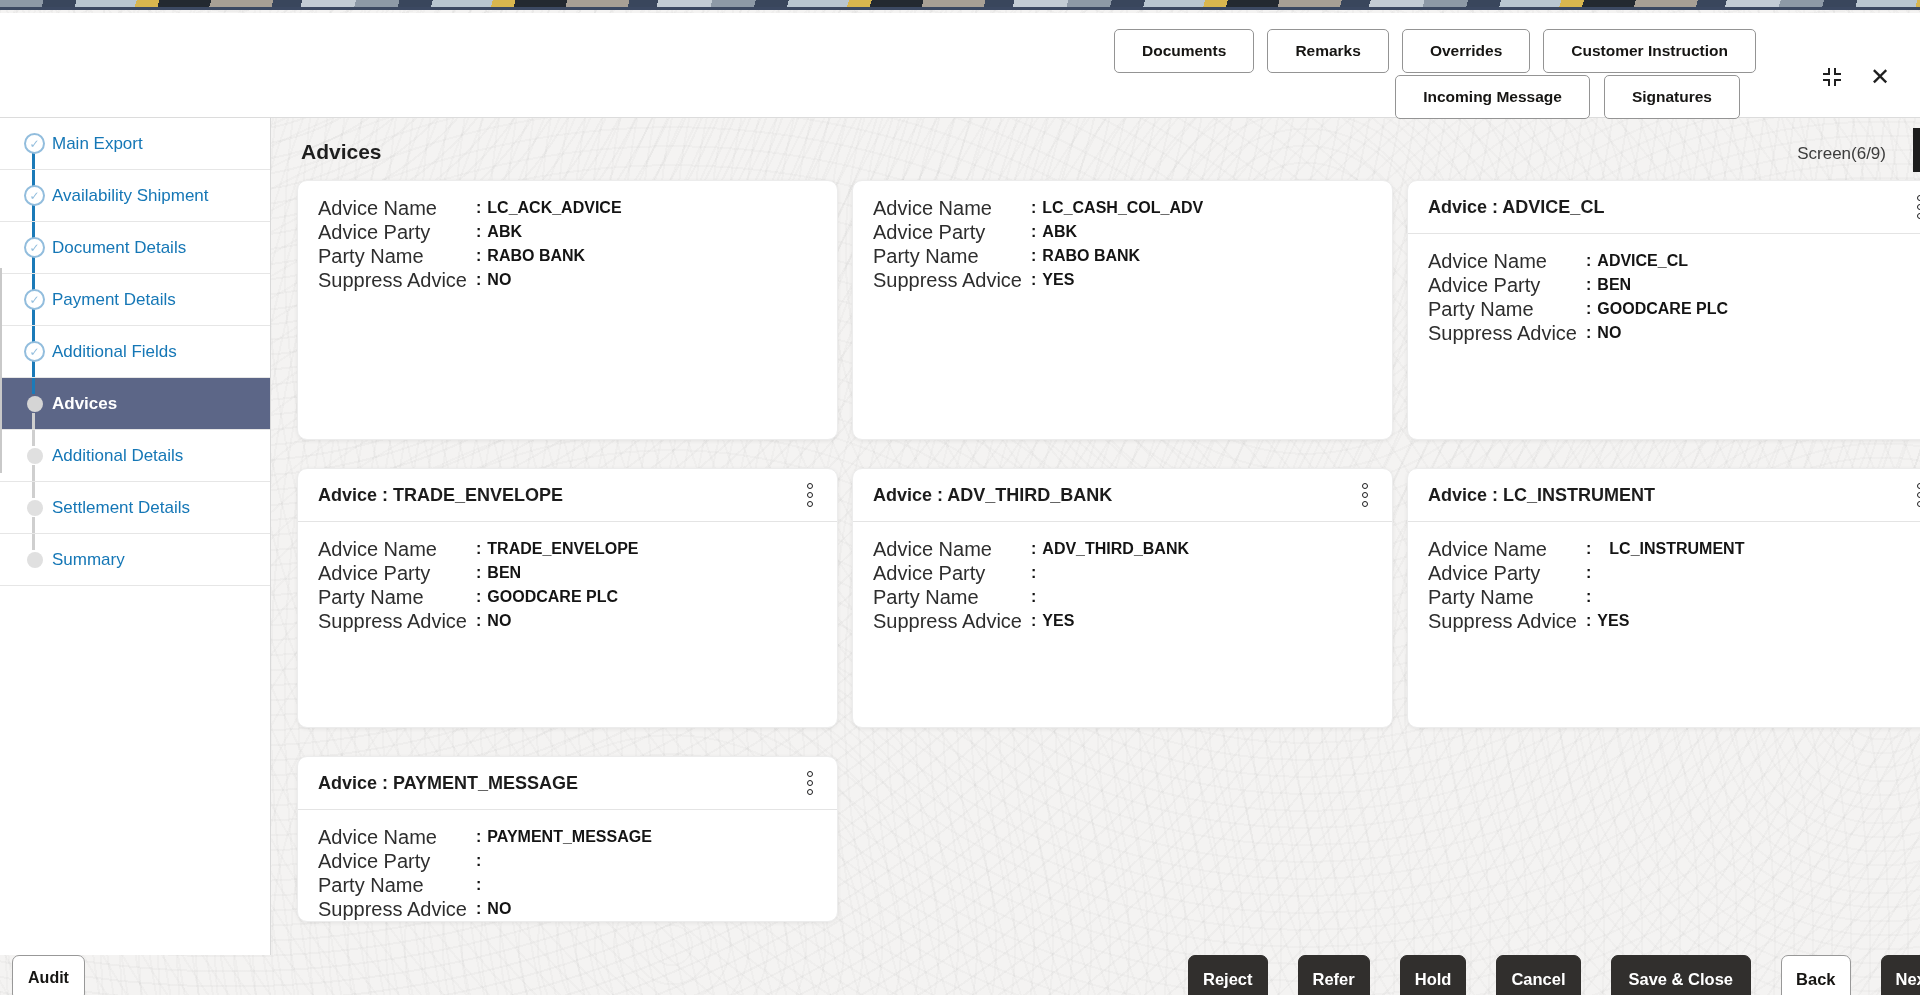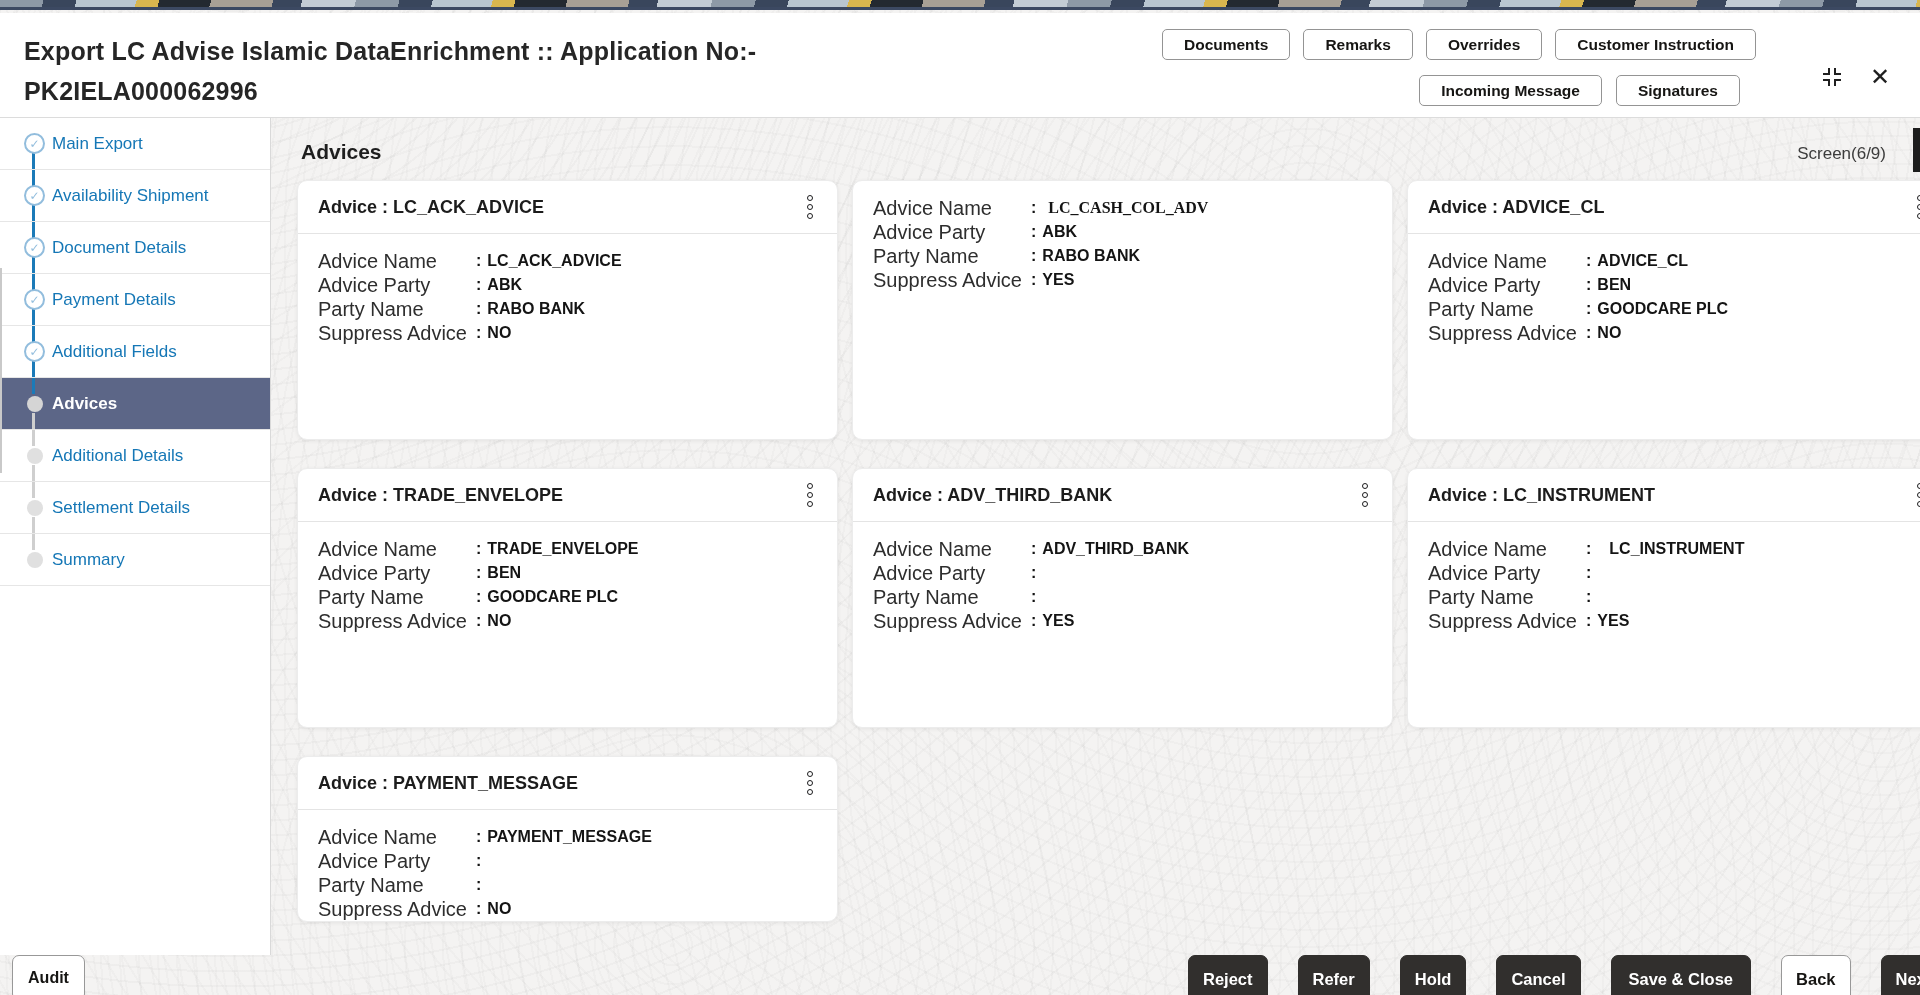--- a/index.html
+++ b/index.html
@@ -29,21 +29,21 @@
     position:absolute; top:13px; left:0; width:1920px; height:105px;
     background:#fff; border-bottom:1px solid #dcdcdc;
   }
   .app-title {
     position:absolute; left:24px; top:18px; width:860px;
     font-size:25px; font-weight:bold; color:#262626; line-height:40px; letter-spacing:0.2px;
   }
   .hbtn-row1 { position:absolute; top:16px; right:164px; display:flex; gap:13px; }
   .hbtn-row2 { position:absolute; top:62px; right:180px; display:flex; gap:14px;border-radius:8px; }
   .hbtn {
-    height:31px; padding:0 21px; background:#fff; border:1px solid #949494; border-radius:5px;
+    height:44px; padding:0 27px; background:#fff; border:1px solid #949494; border-radius:5px;
     font-family:inherit; font-size:15.5px; font-weight:bold; color:#161513; cursor:pointer;
     display:flex; align-items:center; white-space:nowrap;
   }
   .win-icons { position:absolute; top:52px; right:30px; display:flex; align-items:center; gap:26px; }
   .collapse-icon { width:24px; height:24px; cursor:pointer; }
   .close-icon { font-size:24px; color:#1f1f1f; cursor:pointer; line-height:24px; }
 
   
   .sidebar {
     position:absolute; left:0; top:118px; width:271px; height:837px;
@@ -99,24 +99,20 @@
   .abtn.dark { background:#312f2d; color:#fff; border:1px solid #312f2d; }
   .abtn.light { background:#fff; color:#161513; border:1px solid #989898; }
   .abtn.wide { padding:0 17px; }
 </style>
 </head>
 <body>
 
 <div class="top-strip"></div>
 
 <div class="header">
-  <div class="app-title">
-    <div>Export LC Advise Islamic DataEnrichment :: Application No:-</div>
-    <div>PK2IELA000062996</div>
-  </div>
   <div class="hbtn-row1">
       <button class="hbtn">Documents</button>
       <button class="hbtn">Remarks</button>
       <button class="hbtn">Overrides</button>
       <button class="hbtn">Customer Instruction</button>
     </div>
   <div class="hbtn-row2">
       <button class="hbtn">Incoming Message</button>
       <button class="hbtn">Signatures</button>
     </div>
@@ -195,28 +191,20 @@
     <span class="step-label">Summary</span>
   </div>
 </div>
 <div class="left-gutter-line"></div>
 
 <div class="content">
   <div class="section-title">Advices</div>
   <div class="screen-indicator">Screen(6/9)</div>
   <div class="cards">
   <div class="card">
-    <div class="card-head">
-      <div class="card-title">Advice : LC_ACK_ADVICE</div>
-      <div class="kebab">
-            <span></span>
-            <span></span>
-            <span></span>
-          </div>
-    </div>
     <div class="card-body">
           <div class="field-row">
             <span class="field-label">Advice Name</span>
             <span class="field-value">:</span>
             <span class="field-value" style="margin-left: 6px;">LC_ACK_ADVICE</span>
           </div>
           <div class="field-row">
             <span class="field-label">Advice Party</span>
             <span class="field-value">:</span>
             <span class="field-value" style="margin-left: 6px;">ABK</span>
@@ -232,21 +220,21 @@
             <span class="field-value" style="margin-left: 6px;">NO</span>
           </div>
         </div>
   </div>
 
   <div class="card">
     <div class="card-body">
           <div class="field-row">
             <span class="field-label">Advice Name</span>
             <span class="field-value">:</span>
-            <span class="field-value" style="margin-left: 12px; font-family: Liberation Serif, serif;">LC_CASH_COL_ADV</span>
+            <span class="field-value" style="margin-left: 6px;">LC_CASH_COL_ADV</span>
           </div>
           <div class="field-row">
             <span class="field-label">Advice Party</span>
             <span class="field-value">:</span>
             <span class="field-value" style="margin-left: 6px;">ABK</span>
           </div>
           <div class="field-row">
             <span class="field-label">Party Name</span>
             <span class="field-value">:</span>
             <span class="field-value" style="margin-left: 6px;">RABO BANK</span>

